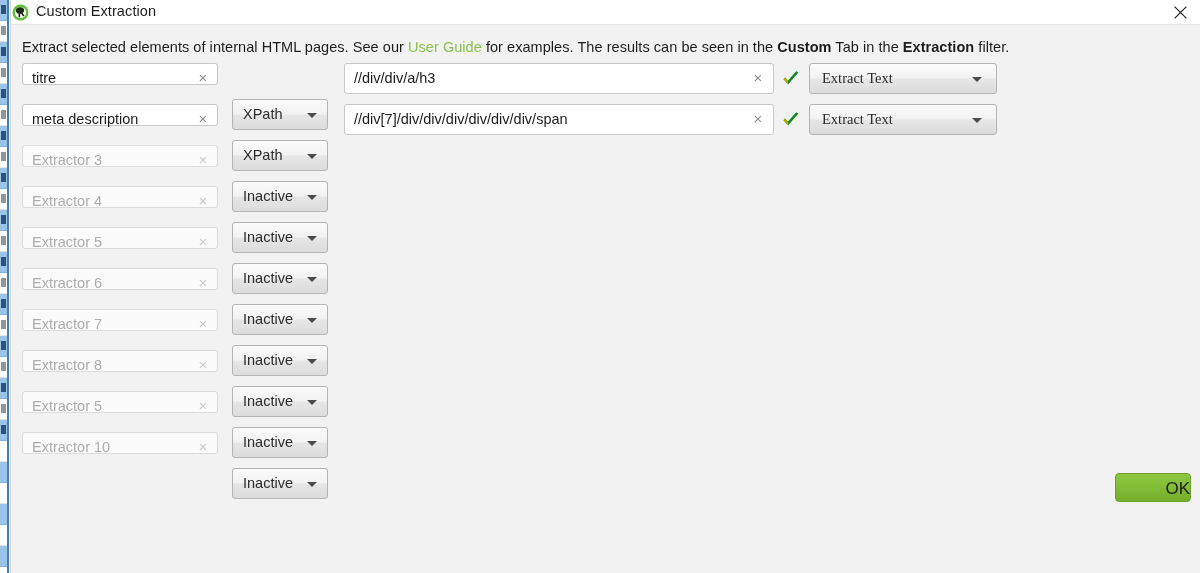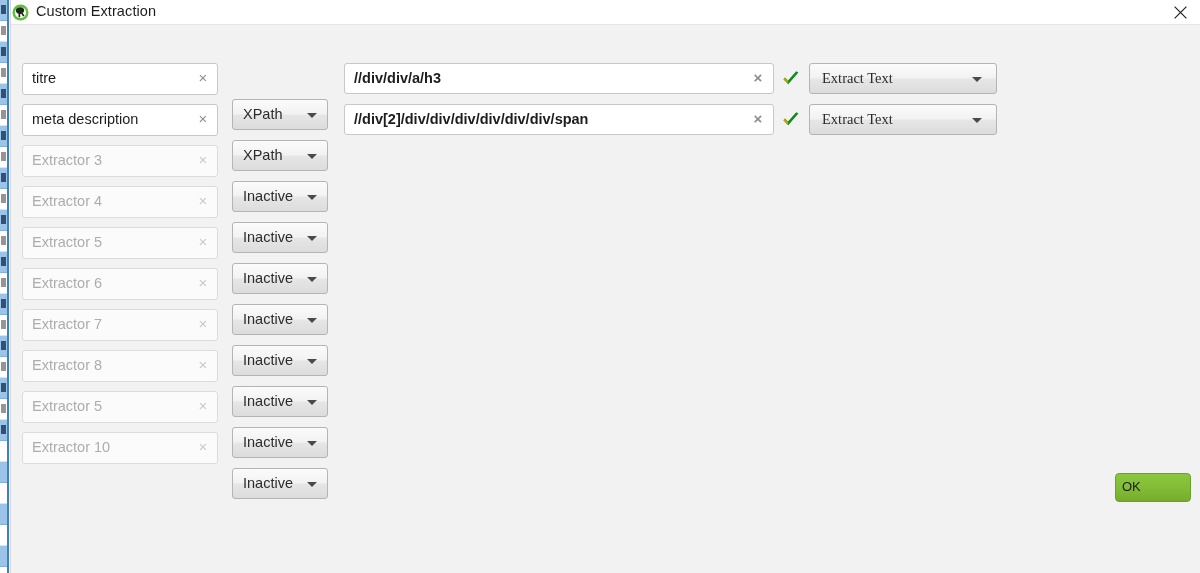--- a/index.html
+++ b/index.html
@@ -135,21 +135,21 @@
   .row {
     position: absolute;
     left: 0;
     height: 31px;
   }
 
   
   .name-field {
     position: absolute;
     left: 11px; top: 0;
-    width: 196px; height: 32px;
+    width: 196px; height: 22px;
     background: #ffffff;
     border: 1px solid #c8c8c8;
     border-radius: 3px;
     box-sizing: border-box;
   }
   .name-field.inactive {
     background: #fbfbfb;
     border-color: #dcdcdc;
   }
   .name-field .val {
@@ -202,21 +202,20 @@
 
   
   .xpath-field {
     position: absolute;
     left: 333px; top: 0;
     width: 430px; height: 31px;
     background: #ffffff;
     border: 1px solid #c8c8c8;
     border-radius: 3px;
     box-sizing: border-box;
-    font-weight: bold;
   }
   .xpath-field .val {
     position: absolute;
     left: 9px; top: 6px;
     font-size: 14.5px;
     color: #1d1d1d;
     white-space: nowrap;
   }
   .xpath-field .clear {
     position: absolute;
@@ -289,25 +288,24 @@
     width: 76px; height: 29px;
     border: 1px solid #6aa02b;
     border-radius: 4px;
     box-sizing: border-box;
     background: linear-gradient(to bottom, #8cc63f 0%, #82bd36 50%, #76ad2c 100%);
     cursor: default;
   }
   #ok-button .lbl {
     position: absolute;
     left: 0; right: 0; top: 5px;
-    text-align: left;
-    font-size: 13px;
+    text-align: right;
+    font-size: 17px;
     color: #1d1d1d;
     white-space: nowrap;
-    margin-left: 6px;
   }
 </style>
 </head>
 <body>
 
 <div id="bg-window">
     <div class="bg-row alt blank" style="top: 567px;"></div>
     <div class="bg-row blank" style="top: 546px;"></div>
     <div class="bg-row alt blank" style="top: 525px;"></div>
     <div class="bg-row blank" style="top: 504px;"></div>
@@ -395,20 +393,25 @@
     </div>
     <div id="title-text">Custom Extraction</div>
     <div id="close-button">
       <svg width="13" height="13" viewBox="0 0 13 13">
         <line x1="0.6" y1="0.6" x2="12.4" y2="12.4" stroke="#1d1d1d" stroke-width="1.15"></line>
         <line x1="12.4" y1="0.6" x2="0.6" y2="12.4" stroke="#1d1d1d" stroke-width="1.15"></line>
       </svg>
     </div>
   </div>
 
+  <div id="desc-bar">
+    <div id="desc-text">
+      <span>Extract selected elements of internal HTML pages. See our </span><span class="lnk">User Guide</span><span> for examples. The results can be seen in the </span><b>Custom</b><span> Tab in the </span><b>Extraction</b><span> filter.</span>
+    </div>
+  </div>
 
   <div id="body-area">
       <div class="row" style="top: 0px;">
         <div class="name-field">
           <span class="val">titre</span>
           <span class="clear">×</span>
         </div>
         <div class="mode-select">
           <span class="lbl">XPath</span>
           <span class="caret"></span>
@@ -429,21 +432,21 @@
       <div class="row" style="top: 41px;">
         <div class="name-field">
           <span class="val">meta description</span>
           <span class="clear">×</span>
         </div>
         <div class="mode-select">
           <span class="lbl">XPath</span>
           <span class="caret"></span>
         </div>
         <div class="xpath-field">
-          <span class="val">//div[2]/div/div/div/div/div/div/span</span>
+          <span class="val">//div[7]/div/div/div/div/div/div/span</span>
           <span class="clear">×</span>
         </div>
         <div class="tick"><svg width="20" height="20" viewBox="0 0 20 20">
             <path d="M2.5 10.2 L7.2 15.2 L17.4 3.6 L15.2 2.2 L7.0 11.6 L4.0 8.6 Z" fill="#0f8a1e"></path>
             <path d="M2.5 10.2 L7.2 15.2 L7.0 11.6 L4.0 8.6 Z" fill="#b8a600"></path>
           </svg></div>
         <div class="extract-select">
           <span class="lbl">Extract Text</span>
           <span class="caret"></span>
         </div>

